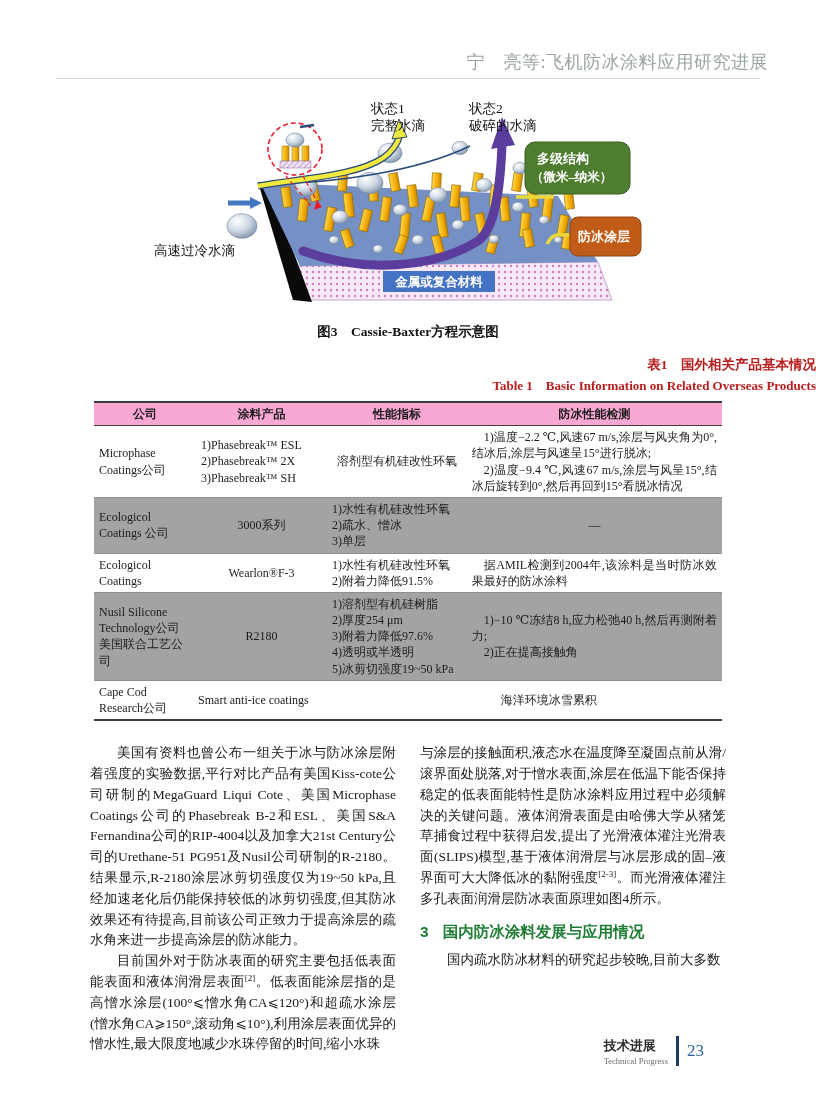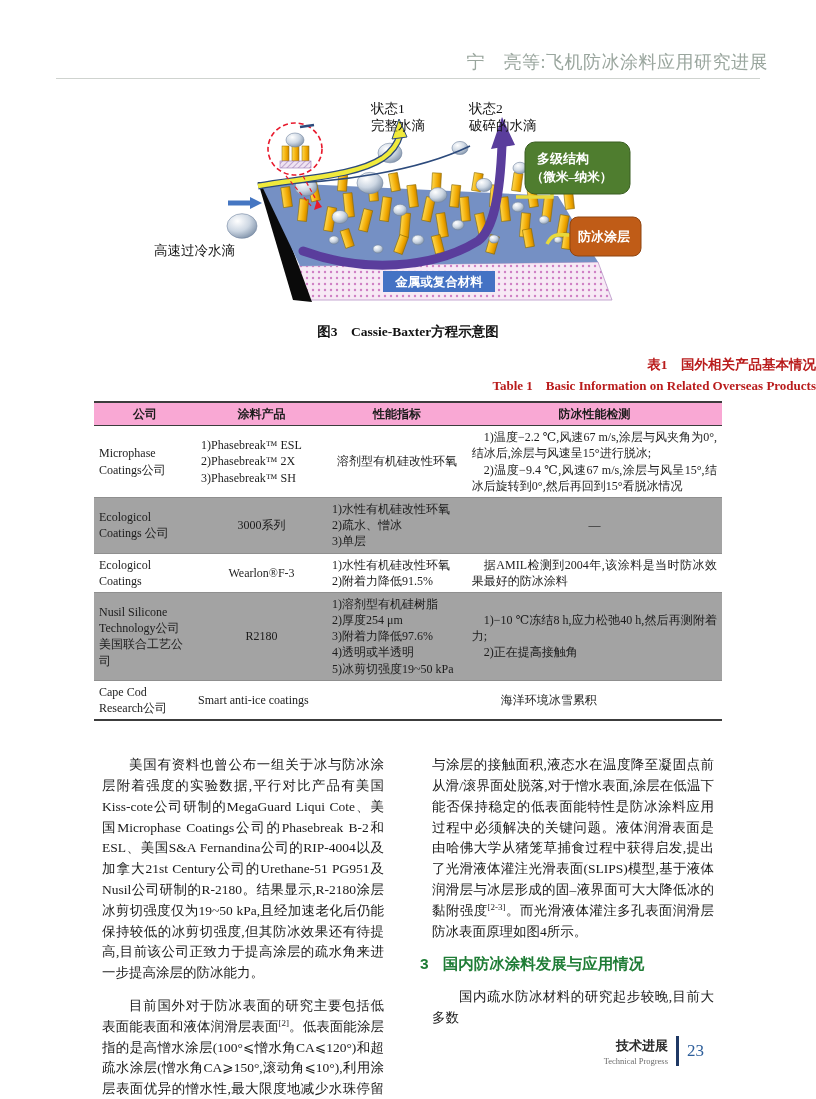--- a/index.html
+++ b/index.html
@@ -32,29 +32,29 @@
   td.c-perf.center{text-align:center;}
   td.c-test{width:262px;}
   td.c-test.center{text-align:center;}
   td.c-test p, td.c-perf p, td.c-product p, td.c-company p{margin:0;}
   td.c-test p.item{text-indent:1em;text-align:justify;}
   td.c-test p.noind{text-indent:1em;text-align:justify;}
   td.c-test p.plain{padding-left:2.4em;}
   
   .columns{width:636px;margin:22px auto 0 auto;display:flex;gap:24px;}
   .col{width:306px;font-size:13.5px;line-height:20.8px;text-align:justify;}
-  .col p{margin:12px;}
+  .col p{margin:0;}
   .col p.ind{text-indent:2em;}
   .col sup{font-size:9px;vertical-align:super;line-height:0;}
   .sec-head{display:flex;align-items:baseline;gap:14px;margin:12px 0 8px 0;
             font-family:"Liberation Sans","DejaVu Sans",sans-serif;
             font-weight:bold;font-size:15.5px;color:#1e7c35;}
   
   .footer{position:absolute;top:1036px;right:112px;display:flex;align-items:center;gap:8px;}
-  .footer .labels{text-align:right;margin-left:45px;}
+  .footer .labels{margin-left:45px;}
   .footer .cn{font-family:"Liberation Sans","DejaVu Sans",sans-serif;font-weight:bold;font-size:13px;color:#2b2b2b;}
   .footer .en{font-size:8.5px;color:#6b6b6b;margin-top:1px;}
   .footer .bar{width:3px;height:30px;background:#1f3864;}
   .footer .num{font-size:17px;color:#2e5f9b;}
   svg text{font-family:"Liberation Serif","DejaVu Serif",serif;}
 </style>
 </head>
 <body>
 
 <div class="page">

